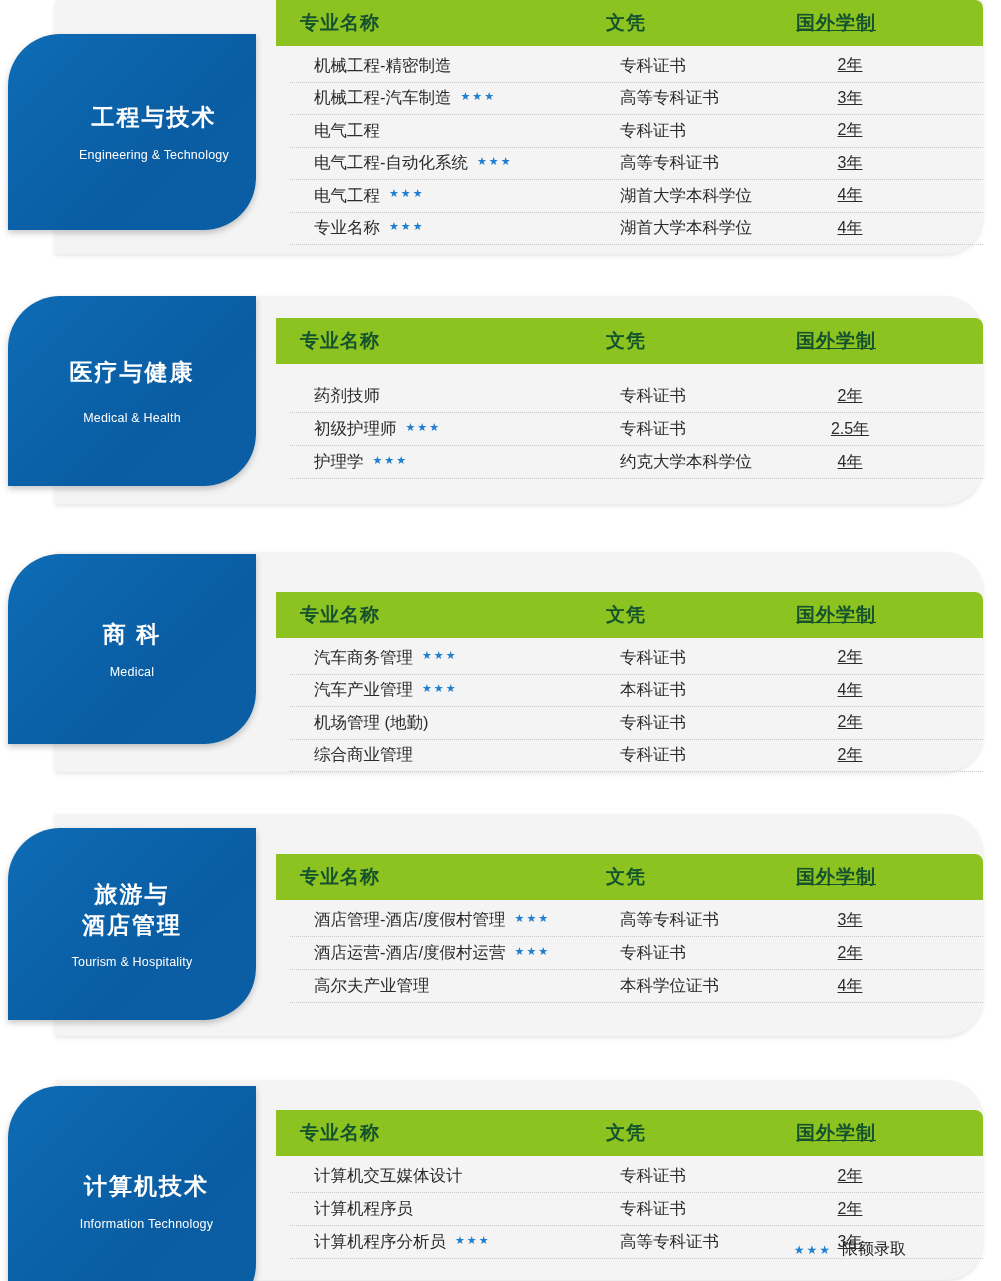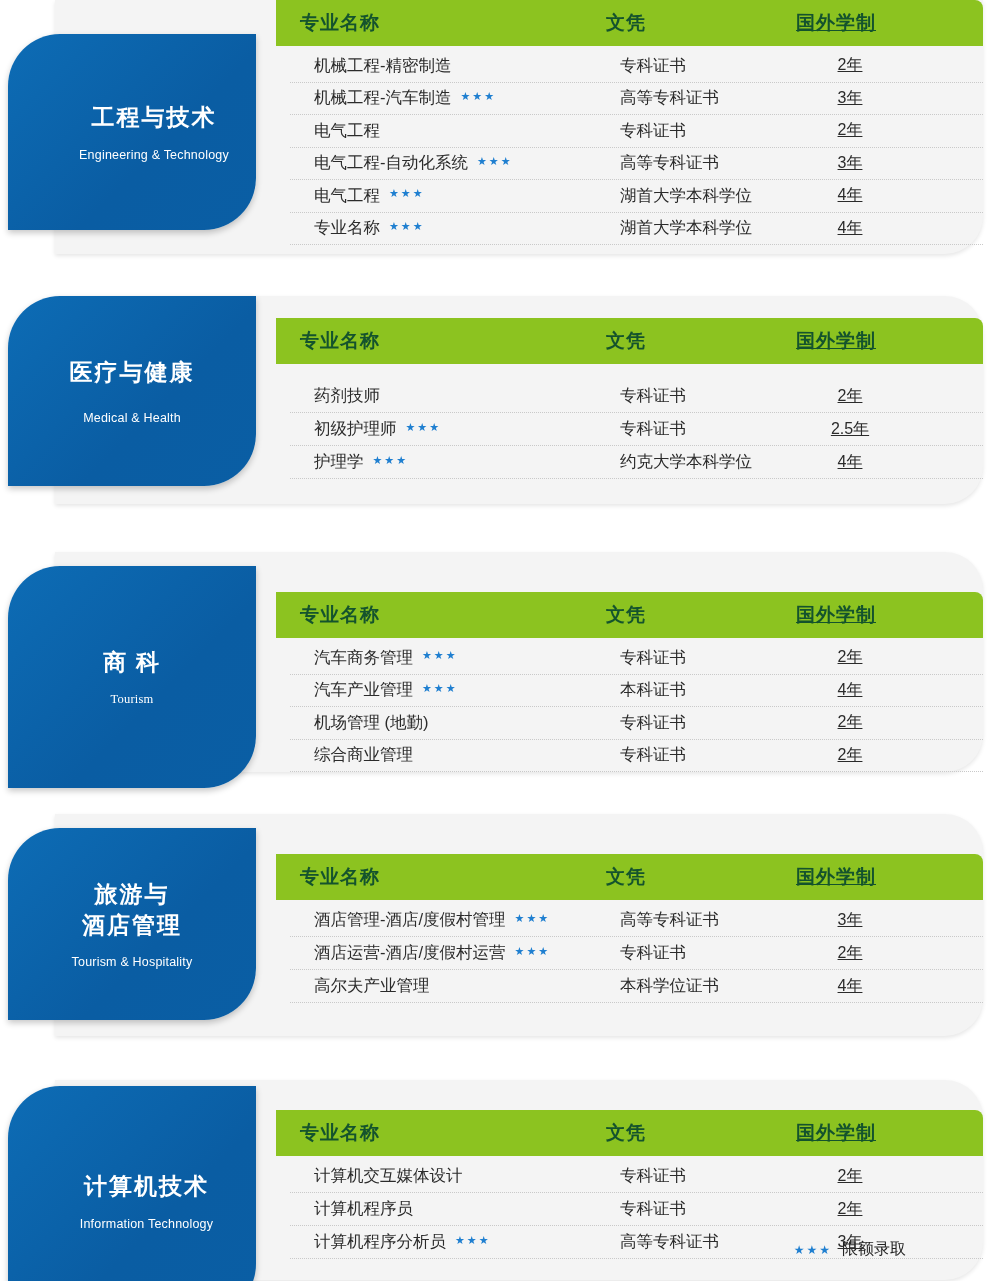--- a/index.html
+++ b/index.html
@@ -146,21 +146,21 @@
   #block-0 .tag { top: 34px; height: 196px; padding-left: 44px; }
   #block-0 { height: 254px; margin-bottom: 42px; }
 
   #block-1 { height: 208px; margin-bottom: 48px; }
   #block-1 .panel { border-radius: 0 38px 38px 0; }
   #block-1 .tag { top: 0px; height: 190px; gap: 8px; }
   #block-1 .thead { top: 22px; }
   #block-1 .tbody { top: 68px; text-align: center; }
 
   #block-2 { height: 220px; margin-bottom: 42px; }
-  #block-2 .tag { top: 14px; height: 222px; font-family: Liberation Serif, serif; }
+  #block-2 .tag { top: 2px; height: 190px; }
   #block-2 .thead { top: 40px; }
   #block-2 .tbody { top: 86px; }
 
   #block-3 { height: 222px; margin-bottom: 44px; }
   #block-3 .tag { top: 14px; height: 192px; }
   #block-3 .thead { top: 40px; }
   #block-3 .tbody { top: 86px; }
 
   #block-4 { height: 200px; margin-bottom: 10px; }
   #block-4 .tag { top: 6px; height: 230px; padding-left: 29px; }
@@ -288,21 +288,21 @@
         <div class="col col-dipl">约克大学本科学位</div>
         <div class="col col-years">4年</div>
       </div>
     </div>
   </div>
 
   <div class="block" id="block-2">
     <div class="panel"></div>
     <div class="tag">
       <div class="tag-cn">商 科</div>
-      <div class="tag-en">Tourism</div>
+      <div class="tag-en">Medical</div>
     </div>
     <div class="thead">
       <div class="col col-name">专业名称</div>
       <div class="col col-dipl">文凭</div>
       <div class="col col-years">国外学制</div>
     </div>
     <div class="tbody rows-4 pad-sm">
       <div class="row">
         <div class="col col-name">
             <span>汽车商务管理</span>

